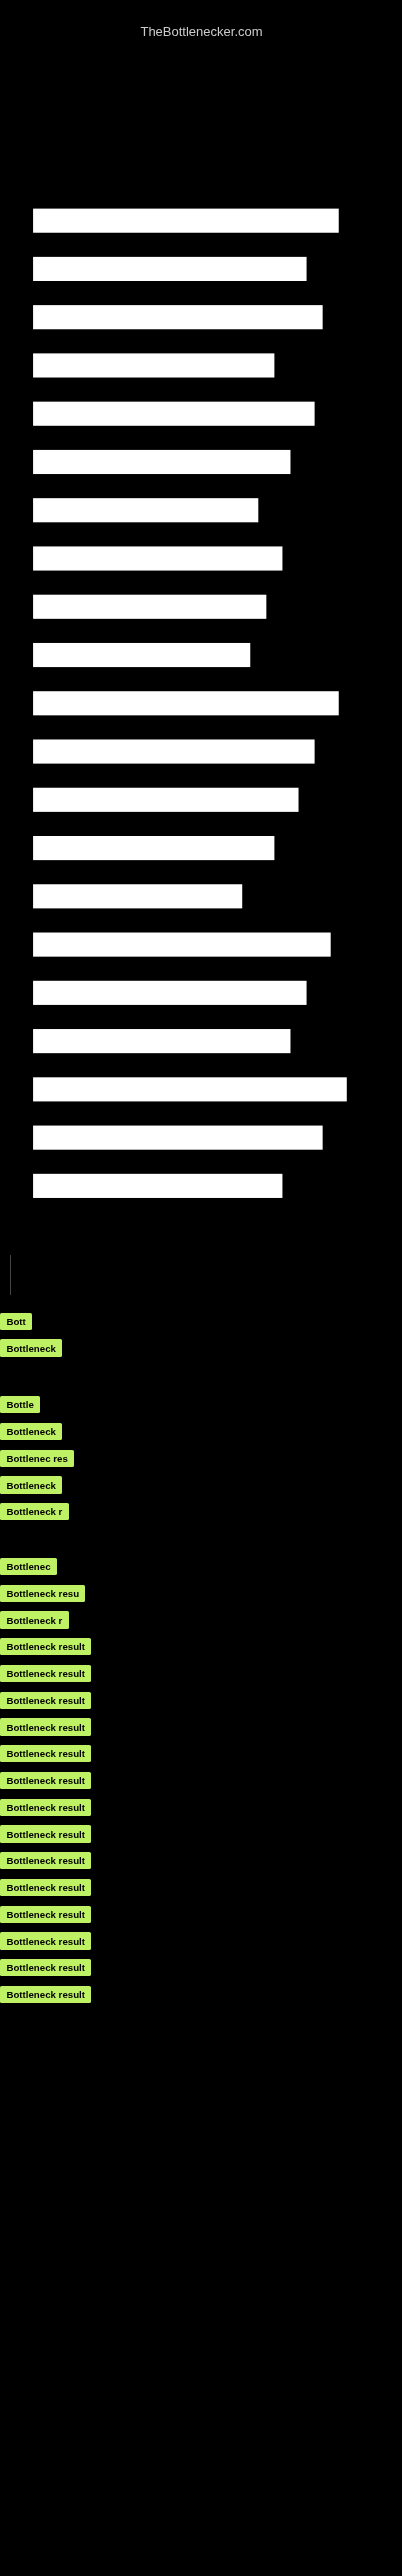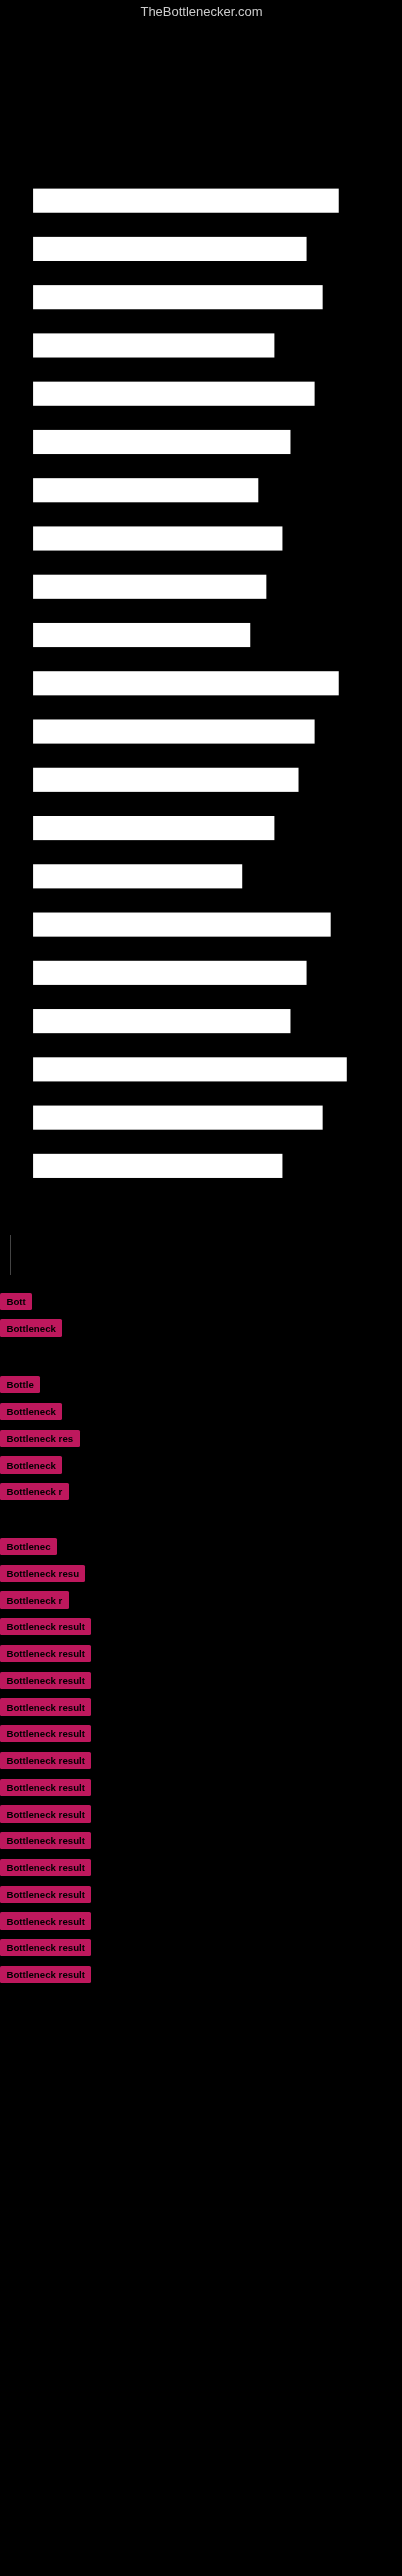--- a/index.html
+++ b/index.html
@@ -13,36 +13,36 @@
       width: 403px;
       min-height: 2576px;
       font-family: Arial, sans-serif;
       position: relative;
     }
 
     .site-title {
       color: #cccccc;
       font-size: 13px;
       text-align: center;
-      padding-top: 4px;
+      padding-top: 24px;
       padding-bottom: 8px;
     }
 
     .bottleneck-list {
       padding: 8px 0;
     }
 
     .bottleneck-item {
       margin-bottom: 3.2px;
       padding: 1.6px 0;
     }
 
     .bottleneck-badge {
       display: inline-block;
-      background-color: #be185d;
+      background-color: #bef264;
       color: #000000;
       font-size: 9.7px;
       font-weight: bold;
       padding: 3.2px 6.4px;
       border-radius: 1.6px;
       white-space: nowrap;
       overflow: hidden;
       text-overflow: ellipsis;
     }
 
@@ -88,21 +88,21 @@
 
 <div style="position:relative; height:48px; margin-left:1.6px;">
   <div style="width:1.6px; height:40px; background:#444; margin-left:8px;"></div>
 </div>
 
 <div class="bottleneck-list">
 <div class="bottleneck-item"><span class="bottleneck-badge" style="max-width: 36px;">Bott</span></div>
     <div class="bottleneck-item"><span class="bottleneck-badge" style="max-width: 72px;">Bottleneck</span></div>
     <div class="bottleneck-item"><span class="bottleneck-badge" style="max-width: 48px; margin-top: 30px;">Bottle</span></div>
     <div class="bottleneck-item"><span class="bottleneck-badge" style="max-width: 72px;">Bottleneck</span></div>
-    <div class="bottleneck-item"><span class="bottleneck-badge" style="max-width: 97px;">Bottleneck res</span></div>
+    <div class="bottleneck-item"><span class="bottleneck-badge" style="max-width: 97px;">Bottlenec res</span></div>
     <div class="bottleneck-item"><span class="bottleneck-badge" style="max-width: 72px;">Bottleneck</span></div>
     <div class="bottleneck-item"><span class="bottleneck-badge" style="max-width: 81px;">Bottleneck r</span></div>
     <div class="bottleneck-item"><span class="bottleneck-badge" style="max-width: 66px; margin-top: 28px;">Bottlenec</span></div>
     <div class="bottleneck-item"><span class="bottleneck-badge" style="max-width: 101px;">Bottleneck resu</span></div>
     <div class="bottleneck-item"><span class="bottleneck-badge" style="max-width: 81px;">Bottleneck r</span></div>
     <div class="bottleneck-item"><span class="bottleneck-badge" style="max-width: 111px;">Bottleneck result</span></div>
     <div class="bottleneck-item"><span class="bottleneck-badge" style="max-width: 111px;">Bottleneck result</span></div>
     <div class="bottleneck-item"><span class="bottleneck-badge" style="max-width: 111px;">Bottleneck result</span></div>
     <div class="bottleneck-item"><span class="bottleneck-badge" style="max-width: 111px;">Bottleneck result</span></div>
     <div class="bottleneck-item"><span class="bottleneck-badge" style="max-width: 111px;">Bottleneck result</span></div>

